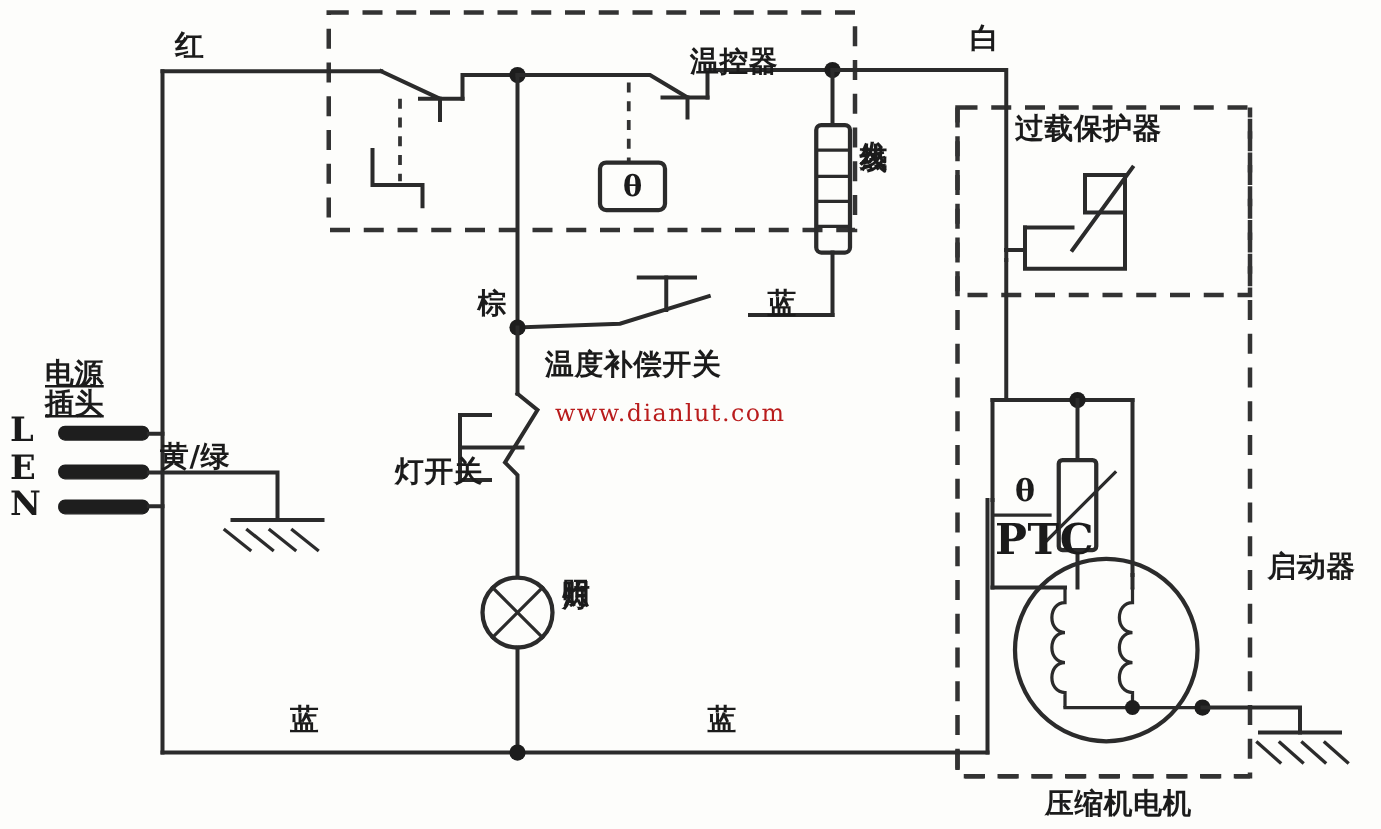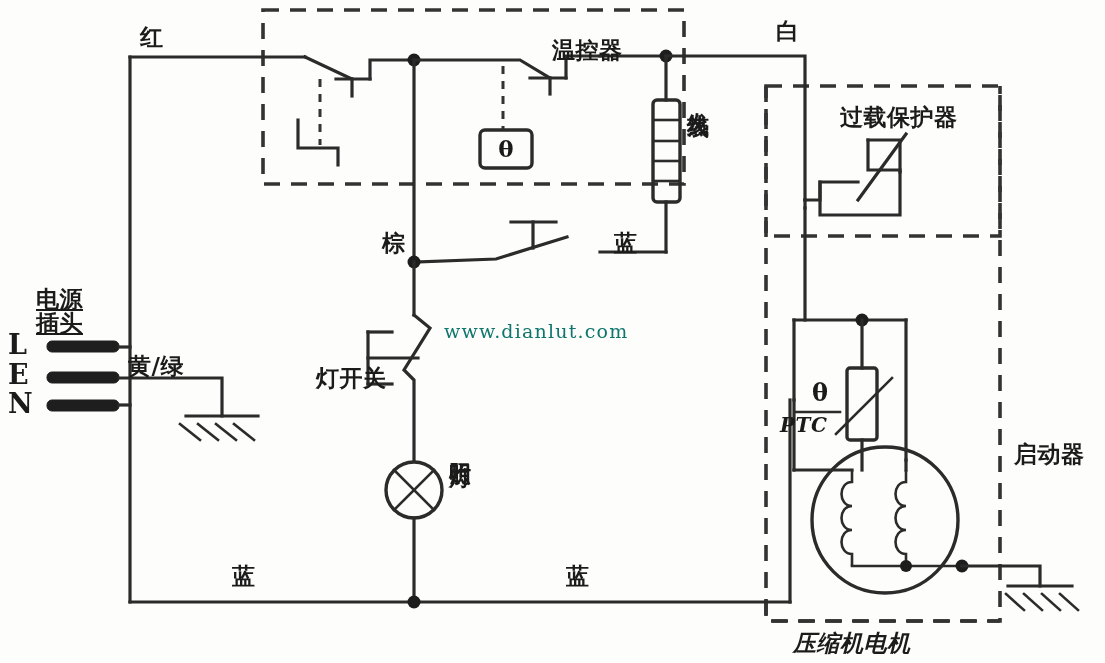--- a/index.html
+++ b/index.html
@@ -93,21 +93,21 @@
     writing-mode: vertical-rl;
     text-orientation: upright;
     letter-spacing: 1px;
   }
   .lbl.lat {
     font-family: "DejaVu Serif", "Liberation Serif", serif;
     font-weight: 700;
   }
   .watermark {
     position: absolute;
-    color: #0f766e;
+    color: #b91c1c;
     font-family: "DejaVu Serif", "Liberation Serif", serif;
     font-size: 19px;
     letter-spacing: 1.2px;
     white-space: nowrap;
     user-select: none;
   }
   .theta-glyph {
     font-family: "DejaVu Serif", "Liberation Serif", serif;
     font-weight: 700;
     font-size: 23px;
@@ -300,49 +300,50 @@
     </g>
 
   </svg>
 
   <span class="lbl cjk-lg" style="left:140px; top:26px;">红</span>
 
   <span class="lbl cjk-lg" style="left:552px; top:12px;margin-top:27px;">温控器</span>
 
   <span class="lbl cjk-lg" style="left:776px; top:20px;">白</span>
 
-  <span class="lbl cjk-lg" style="left:812px; top:106px;margin-left:28px;">过载保护器</span>
+  <span class="lbl cjk-lg" style="left:812px; top:92px;">过载保护器</span>
 
   <span class="lbl cjk vert" style="left:686px; top:96px;">发热线</span>
 
   <span class="lbl cjk-lg" style="left:382px; top:232px;">棕</span>
 
   <span class="lbl cjk-lg" style="left:614px; top:232px;">蓝</span>
 
+  <span class="lbl cjk-lg" style="left:436px; top:281px;">温度补偿开关</span>
 
   <span class="lbl cjk-lg" style="left:316px; top:367px;">灯开关</span>
 
   <span class="lbl cjk vert" style="left:448px; top:446px;">照明灯</span>
 
   <span class="lbl cjk-lg" style="left:36px; top:287px; line-height:1.06;text-decoration:underline;">电源
 插头</span>
 
   <span class="lbl lat" style="left:8px; top:331px; font-size:27px;">L</span>
   <span class="lbl lat" style="left:8px; top:361px; font-size:27px;">E</span>
   <span class="lbl lat" style="left:8px; top:390px; font-size:27px;">N</span>
 
   <span class="lbl cjk-lg" style="left:128px; top:355px;">黄/绿</span>
 
   <span class="lbl cjk-lg" style="left:232px; top:565px;">蓝</span>
 
   <span class="lbl cjk-lg" style="left:566px; top:565px;">蓝</span>
 
   <span class="lbl lat" style="left:812px; top:381px; font-size:24px;">θ</span>
 
-  <span class="lbl lat" style="left:780px; top:415px; font-size:20px;font-style:italic;">PTC</span>
+  <span class="lbl lat" style="left:796px; top:415px; font-size:34px;">PTC</span>
 
   <span class="lbl cjk-lg" style="left:1014px; top:406px;margin-top:37px;">启动器</span>
 
-  <span class="lbl cjk-lg" style="left:793px; top:632px;font-style:italic;">压缩机电机</span>
+  <span class="lbl cjk-lg" style="left:836px; top:632px;">压缩机电机</span>
 
   <span class="watermark" style="left:444px; top:320px;">www.dianlut.com</span>
 
 </div>
 
 </body></html>

